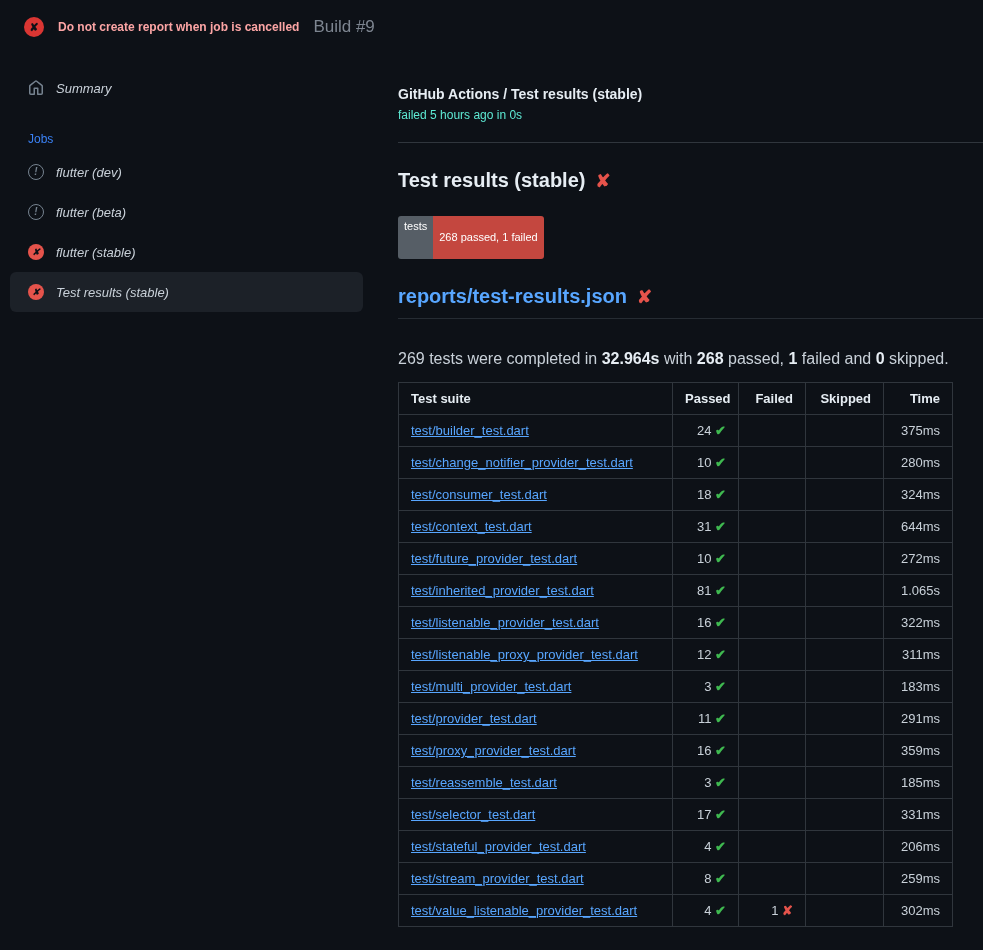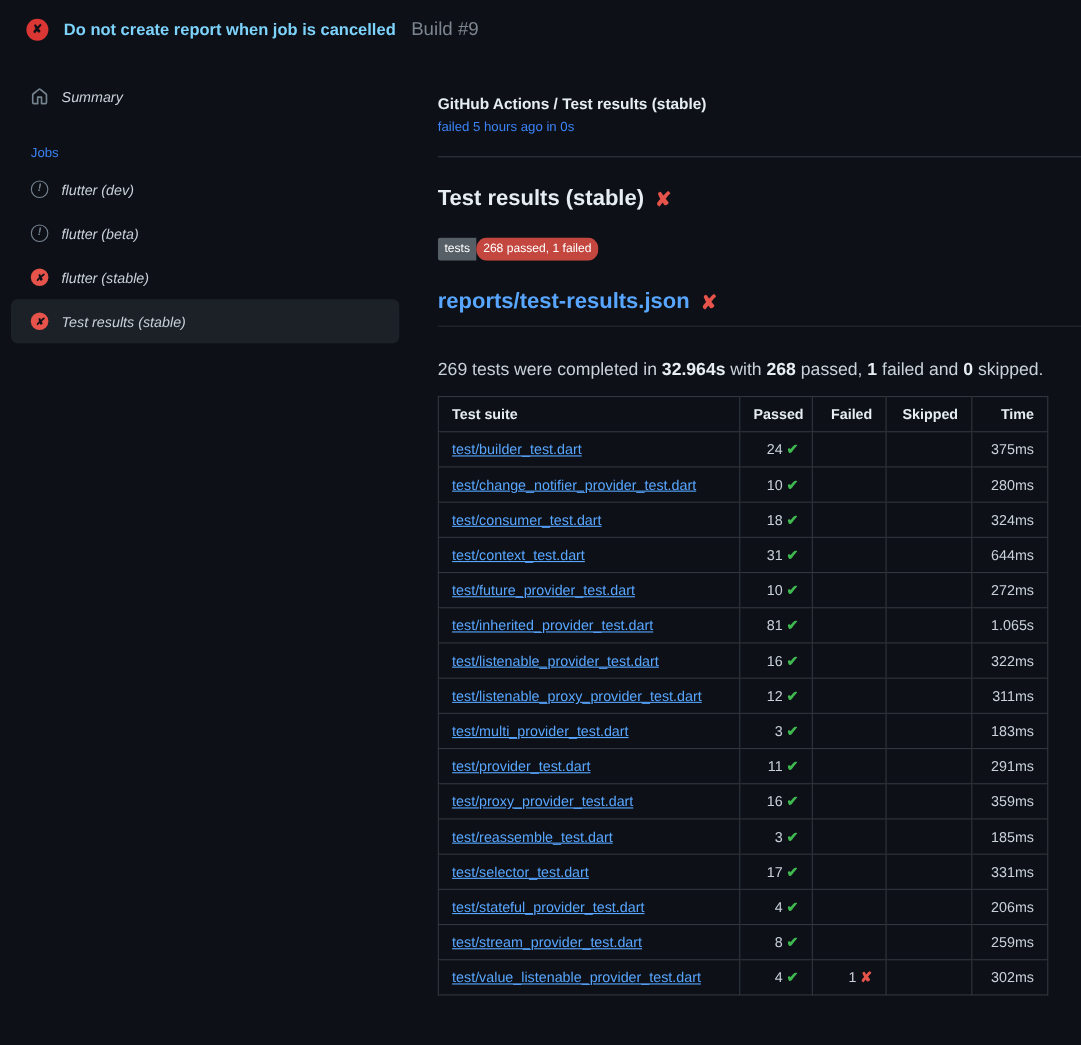--- a/index.html
+++ b/index.html
@@ -12,21 +12,21 @@
   }
   a { text-decoration:none; }
 
   
   .top-header { display:flex; align-items:center; gap:14px; padding:17px 24px 13px 24px; }
   .fail-circle {
     width:20px; height:20px; border-radius:50%; background:#da3633; color:#0d1117;
     display:flex; align-items:center; justify-content:center;
     font-size:11px; font-weight:bold; flex:0 0 auto; line-height:1;
   }
-  .page-title { font-size:15px; font-weight:bold; color:#7dd3fc; }
+  .page-title { font-size:12px; font-weight:bold; color:#fca5a5; }
   .build-no { font-size:17px; color:#7d8590; }
 
   
   .layout { display:flex; align-items:flex-start; }
 
   
   .sidebar { width:375px; flex:0 0 auto; padding:18px 12px 0 10px; }
   .side-item {
     display:flex; align-items:center; gap:12px;
     height:40px; padding:0 8px 0 18px; border-radius:6px;
@@ -42,31 +42,31 @@
   .icon-failed {
     width:16px; height:16px; flex:0 0 auto; background:#e5534b; border-radius:50%;
     color:#0d1117; font-size:9px; font-weight:bold;
     display:flex; align-items:center; justify-content:center; line-height:1;
   }
   .home-icon { width:16px; height:16px; flex:0 0 auto; display:flex; align-items:center; justify-content:center; }
 
   
   .main { flex:1 1 auto; min-width:0; padding:36px 0 0 23px; }
   .breadcrumb { font-size:14px; font-weight:bold; color:#e6edf3; }
-  .status-line { font-size:12px; color:#3b82f6; margin-top:6px; }
+  .status-line { font-size:12px; color:#5eead4; margin-top:6px; }
   .divider { border:none; border-top:1px solid #30363d; margin-top:20px; }
 
   .section-title { margin-top:26px; display:flex; align-items:center; gap:10px;
     font-size:20px; font-weight:bold; color:#e6edf3; }
   .x-mark { color:#e5534b; font-size:18px; font-weight:bold; line-height:1; }
 
   .badge-row { margin-top:24px; }
   .badge { display:inline-flex; font-size:11px; color:#ffffff; border-radius:3px; overflow:hidden; line-height:1; }
   .badge-left  { background:#565e66; padding:5px 6px; }
-  .badge-right { background:#c4473f; padding:5px 6px;border-radius:10px; }
+  .badge-right { background:#c4473f; padding:16px 6px; }
 
   .report-title { margin-top:26px; padding-bottom:10px; border-bottom:1px solid #262c33;
     display:flex; align-items:center; gap:10px; font-size:20px; font-weight:bold; }
   .report-title a { color:#58a6ff; }
 
   .summary-line { margin-top:31px; font-size:16px; color:#c9d1d9; }
   .summary-line b { color:#e6edf3; }
 
   
   .results-table { border-collapse:collapse; table-layout:fixed; width:554px; margin-top:14px; font-size:13px; }

